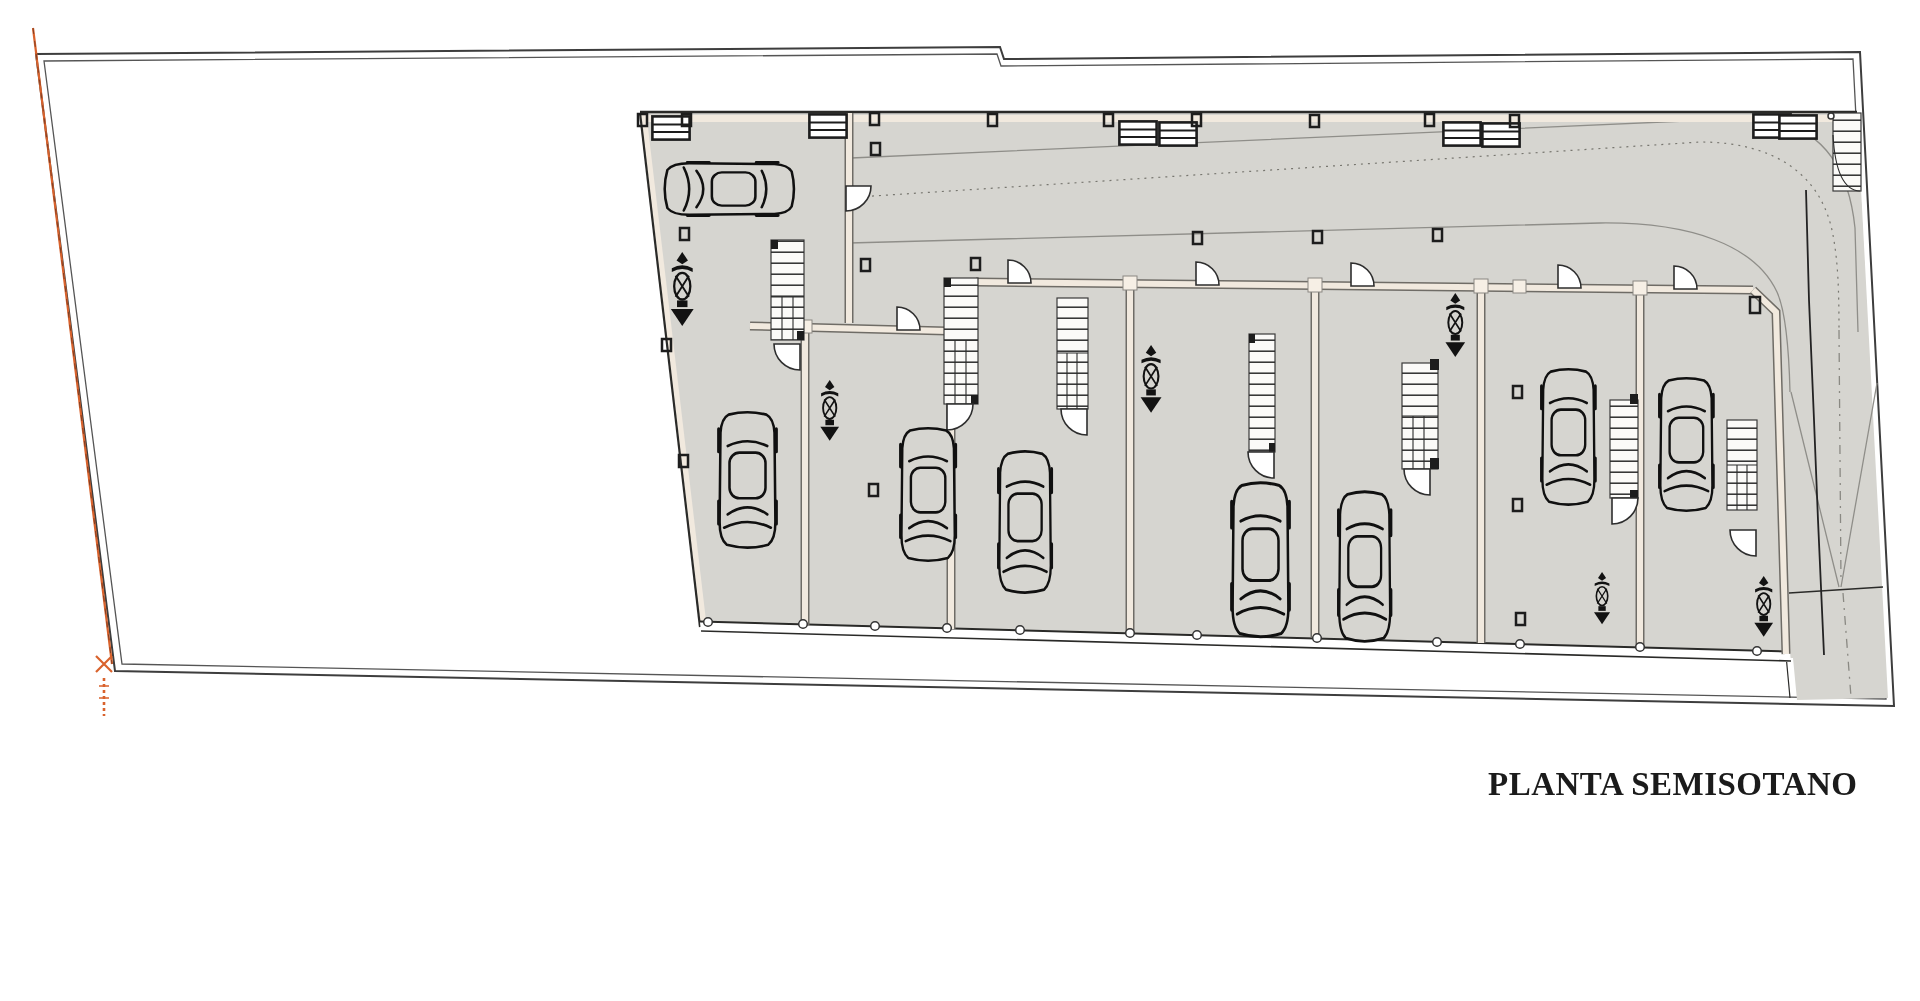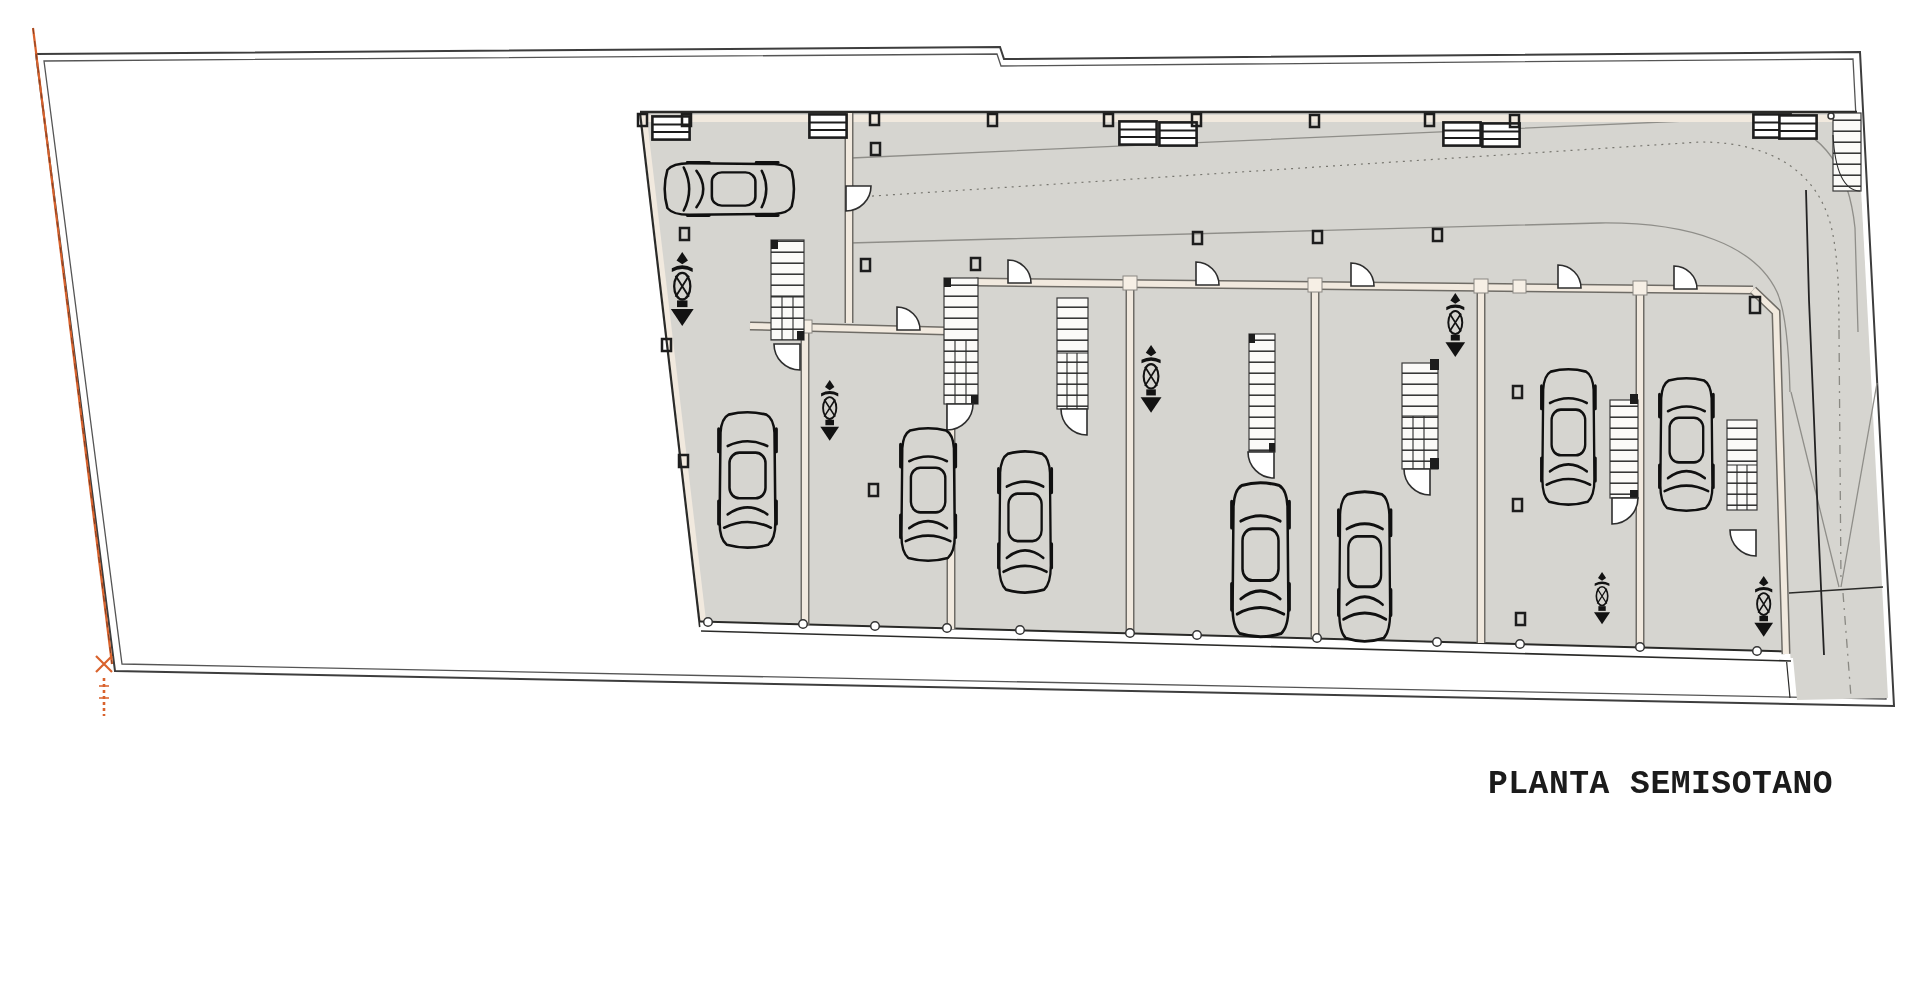--- a/index.html
+++ b/index.html
@@ -1,21 +1,21 @@
 <!DOCTYPE html>
 <html style="--paper: #ffffff; --floor: #d6d5d0; --wall: #f1e9de; --walledge: #6f6c66; --lane: #8f8e89; --accent: #d9622c;"><head>
 <meta charset="utf-8">
 <style>
   html,body{margin:0;padding:0;background:#fff;}
   .stage{position:relative;width:1920px;height:1001px;background:var(--paper,#fff);overflow:hidden;
          font-family:"Liberation Sans",sans-serif;}
   .stage svg{position:absolute;left:0;top:0;}
   .plan-title{position:absolute;left:1488px;top:766px;width:320px;
               font-size:33px;font-weight:600;letter-spacing:.5px;color:#1b1b1b;
-              font-family:Liberation Mono, monospace;white-space:nowrap;}
+              font-family:Liberation Serif, serif;white-space:nowrap;}
   
   .floor   {fill:var(--floor,#d6d5d0);}
   .siteo   {fill:none;stroke:#3d3d3d;stroke-width:2;}
   .sitei   {fill:none;stroke:#555;stroke-width:1.3;}
   .orange  {stroke:var(--accent,#d9622c);fill:none;}
   .odash   {stroke:#7a3a1f;stroke-width:.9;stroke-dasharray:6 7;fill:none;}
   .darkw   {stroke:#2a2a28;fill:none;}
   .wedge   {stroke:var(--walledge,#6f6c66);fill:none;stroke-width:9;stroke-linecap:butt;}
   .wfill   {stroke:var(--wall,#f1e9de);fill:none;stroke-width:6;stroke-linecap:butt;}
   .wsq     {fill:#f6efe5;stroke:#8a8782;stroke-width:1;}

